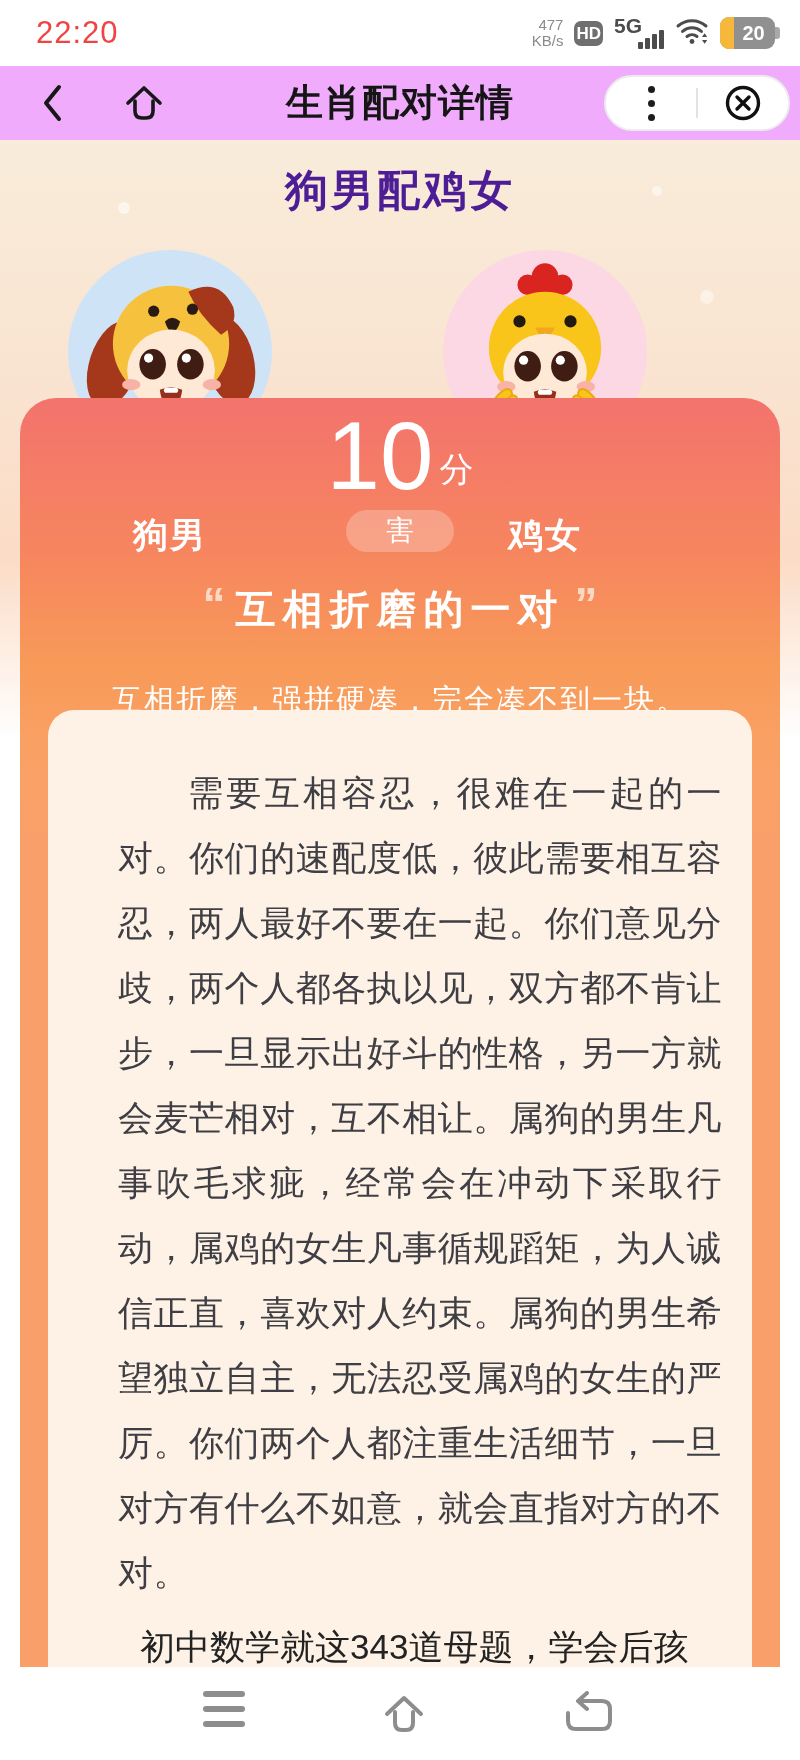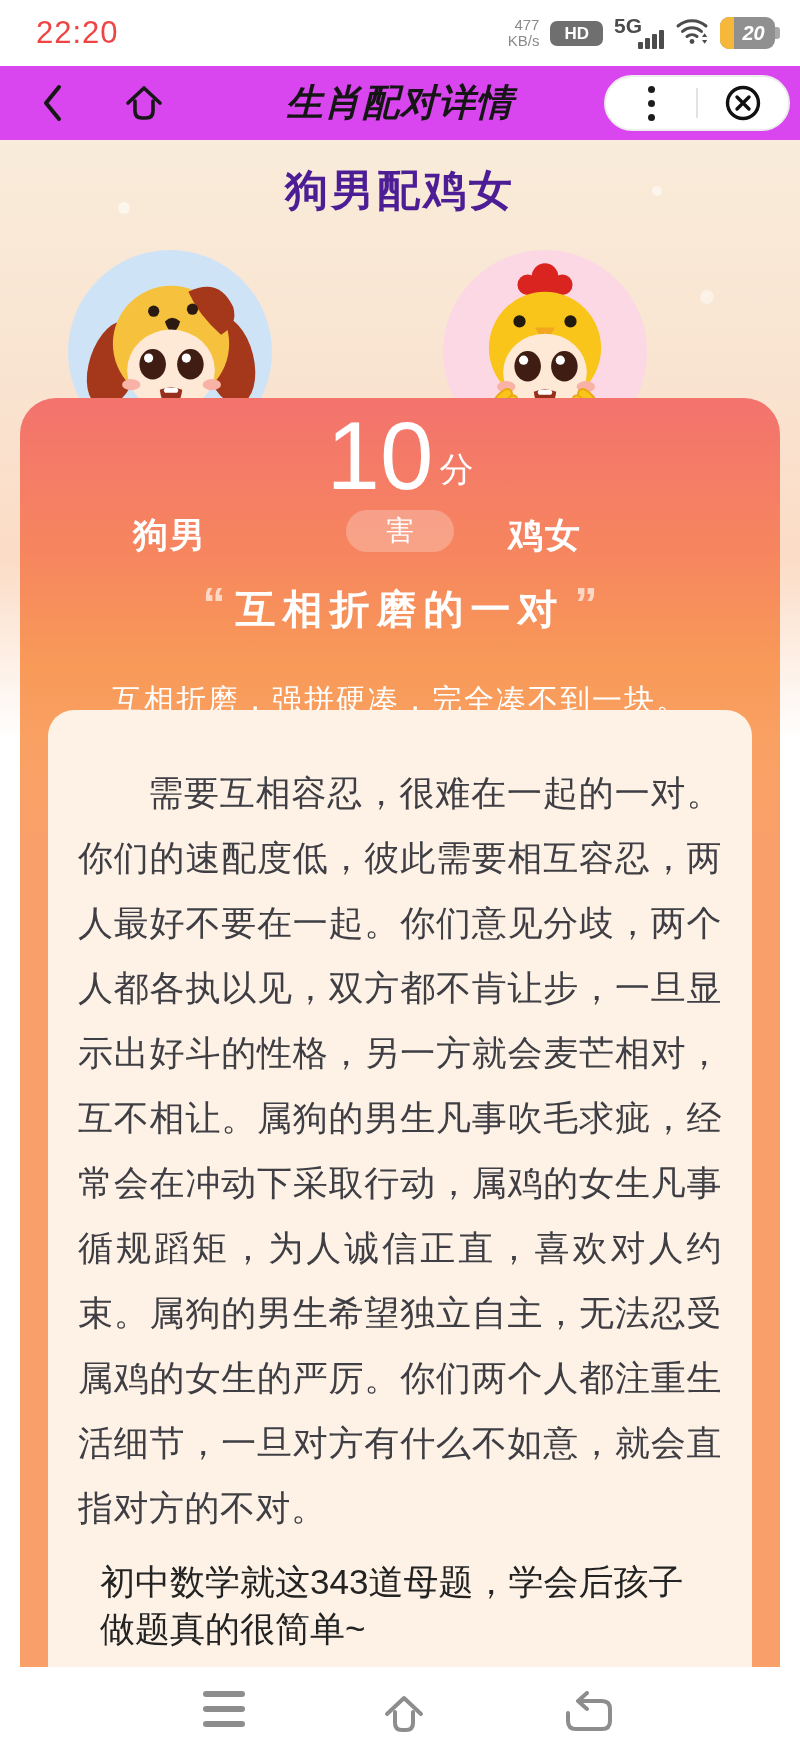--- a/index.html
+++ b/index.html
@@ -6,32 +6,32 @@
   body{
     width:800px;height:1760px;position:relative;background:#ffffff;
     font-family:"Liberation Sans","DejaVu Sans",sans-serif;overflow:hidden;
     -webkit-font-smoothing:antialiased;
   }
   
   .status-bar{position:absolute;top:0;left:0;right:0;height:66px;display:flex;align-items:center;padding:0 18px 0 36px;box-sizing:border-box;background:#fff;}
   .sb-time{font-size:31px;color:#ef4444;letter-spacing:1px;}
   .sb-right{margin-left:auto;display:flex;align-items:center;gap:11px;}
   .sb-speed{font-size:15px;line-height:16px;color:#8b8b8b;text-align:right;}
-  .sb-hd{background:#6f6f6f;color:#fff;font-size:17px;font-weight:bold;border-radius:7px;padding:4px 14px;line-height:1;}
+  .sb-hd{background:#6f6f6f;color:#fff;font-size:17px;font-weight:bold;border-radius:7px;padding:4px 2px;line-height:1;}
   .sb-5g{position:relative;width:50px;height:36px;}
   .sb-5g .g5-text{position:absolute;top:-1px;left:0;font-size:21px;font-weight:bold;color:#4c4c4c;}
   .sb-5g .g5-bars{position:absolute;bottom:2px;right:0;display:flex;align-items:flex-end;gap:2px;}
   .sb-5g .g5-bars span{display:block;width:5px;background:#4c4c4c;border-radius:1px;}
-  .battery{position:relative;width:62px;height:32px;font-style:italic;}
+  .battery{position:relative;width:62px;height:32px;}
   .bat-body{position:absolute;left:0;top:0;width:55px;height:32px;border-radius:9px;background:#909090;overflow:hidden;}
   .bat-fill{position:absolute;left:0;top:0;bottom:0;width:14px;background:#f6b83a;}
   .bat-num{position:absolute;left:12px;right:0;top:0;bottom:0;color:#fff;font-size:20px;font-weight:bold;line-height:32px;text-align:center;}
   .bat-tip{position:absolute;right:2px;top:10px;width:5px;height:12px;background:#a9a9a9;border-radius:0 3px 3px 0;}
   
-  .nav-bar{position:absolute;top:66px;left:0;right:0;height:74px;background:#d946ef;display:flex;align-items:center;padding:0 10px 0 40px;box-sizing:border-box;font-style:italic;}
+  .nav-bar{position:absolute;top:66px;left:0;right:0;height:74px;background:#f0abfc;display:flex;align-items:center;padding:0 10px 0 40px;box-sizing:border-box;}
   .nav-title{position:absolute;left:0;right:0;text-align:center;font-size:37px;font-weight:bold;color:#151515;letter-spacing:1px;}
   .nav-home{margin-left:58px;}
   .capsule{margin-left:auto;width:182px;height:52px;border:2px solid #ececec;border-radius:28px;background:#fff;display:flex;align-items:center;position:relative;z-index:2;}
   .caps-half{flex:1;display:flex;align-items:center;justify-content:center;}
   .caps-divider{width:2px;height:30px;background:#e3e3e3;}
   .dots{display:flex;flex-direction:column;gap:7px;}
   .dots i{width:7px;height:7px;border-radius:50%;background:#1c1c1c;}
   
   .content{position:absolute;top:140px;left:0;right:0;height:1527px;overflow:hidden;background:#fff;}
   .grad{position:absolute;top:0;left:0;right:0;height:600px;
@@ -51,21 +51,21 @@
   .badge{position:absolute;top:112px;left:50%;transform:translateX(-50%);min-width:108px;height:42px;border-radius:21px;
     background:rgba(255,255,255,0.25);color:#fff;font-size:28px;line-height:42px;text-align:center;box-sizing:border-box;}
   .pair-name{position:absolute;top:114px;width:300px;text-align:center;color:#fff;font-size:35px;font-weight:bold;letter-spacing:2px;}
   .pair-name.male{left:0;}
   .pair-name.female{left:375px;}
   .quote-row{position:absolute;top:184px;left:0;right:0;text-align:center;color:#fff;white-space:nowrap;}
   .quote-mark{font-size:46px;color:rgba(255,255,255,0.65);font-weight:bold;vertical-align:middle;position:relative;top:-6px;}
   .quote-text{font-size:40px;font-weight:bold;letter-spacing:7px;margin:0 10px;vertical-align:middle;}
   .sub-quote{position:absolute;top:250px;left:0;right:0;text-align:center;color:#fff;font-size:30px;letter-spacing:2px;margin-top:32px;}
   
-  .inner-card{position:absolute;top:312px;left:28px;right:28px;bottom:0;background:#fdf2e5;border-radius:26px 26px 0 0;overflow:hidden;}
+  .inner-card{position:absolute;top:312px;left:28px;right:28px;bottom:0;background:#fdf2e5;border-radius:26px 26px 0 0;overflow:hidden;padding-left:40px;}
   .desc{margin:50px 30px 0 30px;font-size:35px;line-height:65px;color:#3e3e44;text-align:justify;text-indent:70px;letter-spacing:0.5px;}
   .ad-headline{margin:18px 40px 0 52px;font-size:35px;line-height:47px;color:#232323;}
   
   .bottom-nav{position:absolute;top:1667px;left:0;right:0;height:93px;background:#fff;}
   .bn-icon{position:absolute;top:24px;}
   .bn-menu{left:203px;display:flex;flex-direction:column;gap:9px;}
   .bn-menu i{display:block;width:42px;height:6px;background:#8d8d8d;border-radius:3px;}
   .bn-home{left:380px;}
   .bn-back{left:558px;}
 </style>

